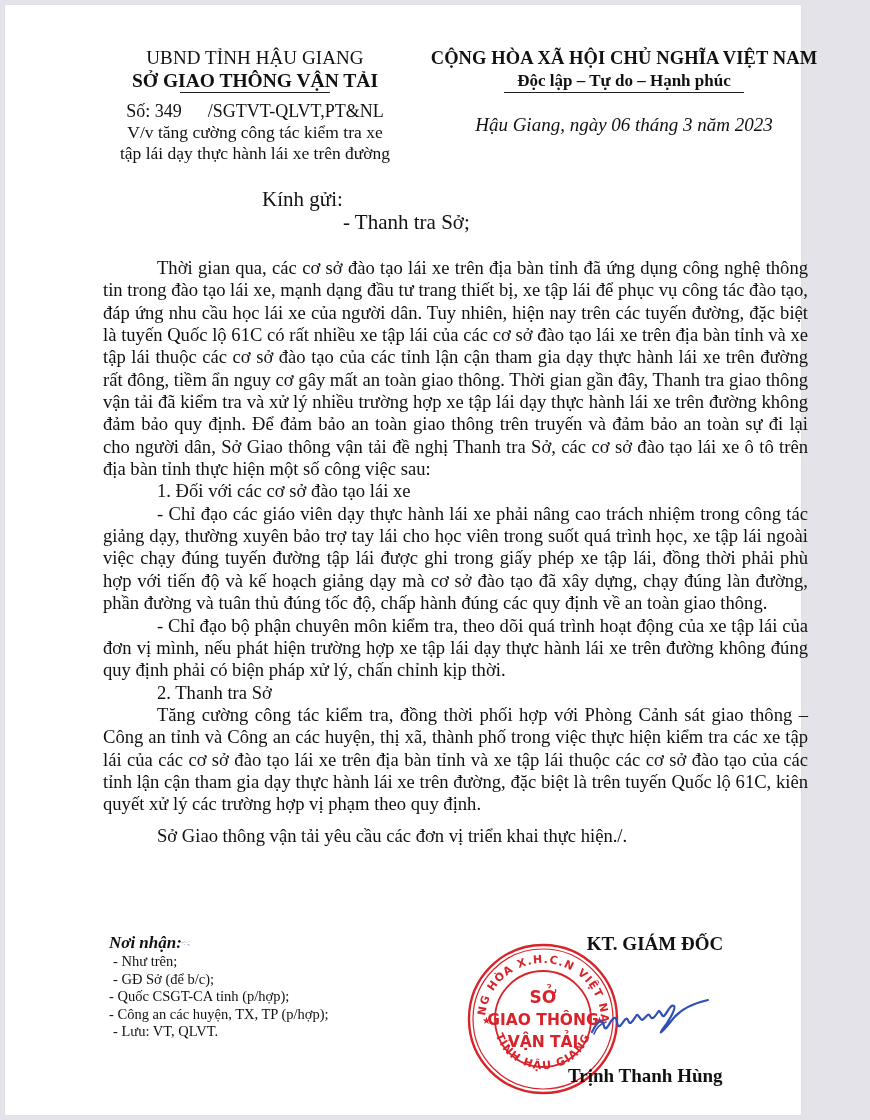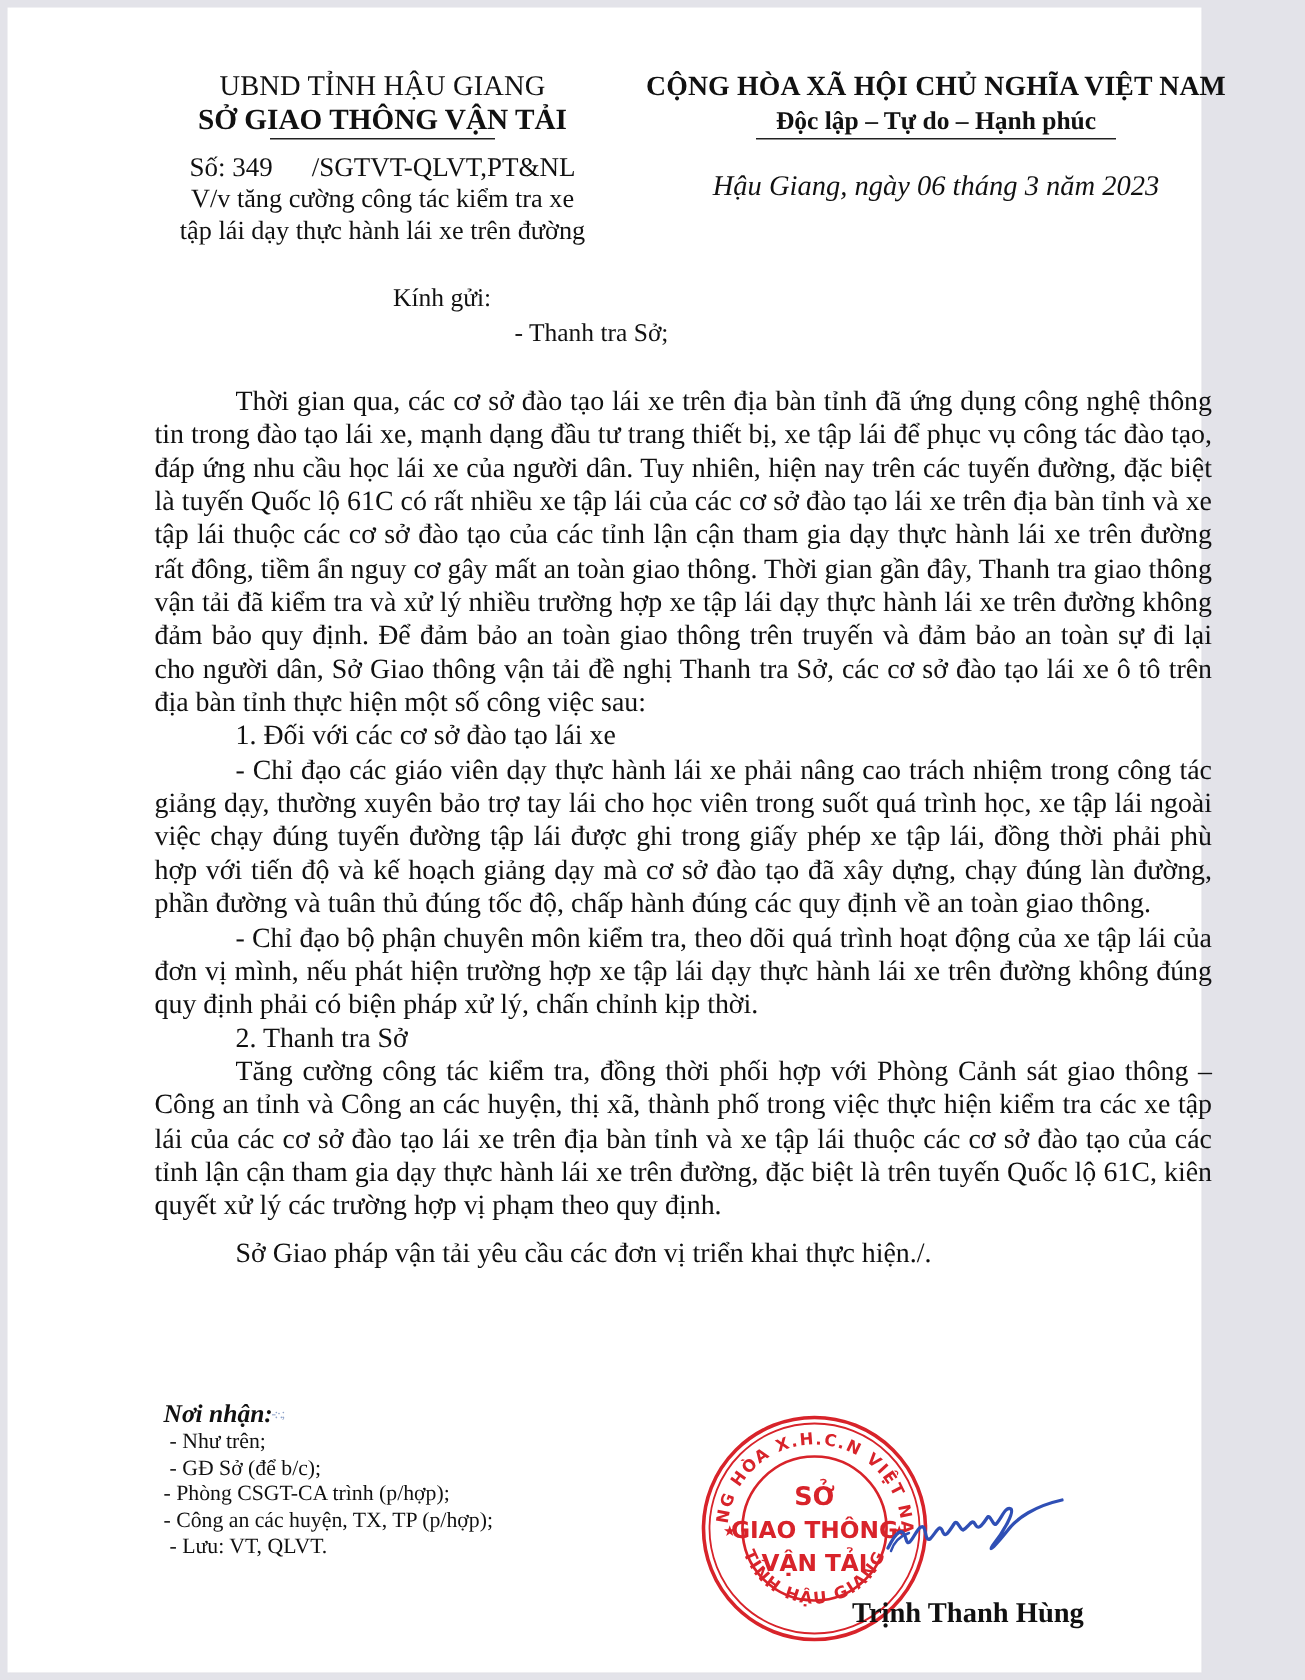--- a/index.html
+++ b/index.html
@@ -19,21 +19,21 @@
   .hdr-right { position: absolute; left: 409px; top: 42px; width: 420px; text-align: center; }
   .l-org { font-size: 19px; line-height: 22px; letter-spacing: 0.1px; }
   .l-dept { font-size: 19.5px; font-weight: bold; line-height: 23px; }
   .rule { height: 1px; background: #222; margin: 0 auto; }
   .l-no { font-size: 18px; line-height: 22px; margin-top: 7px; }
   .l-no .gap { display: inline-block; width: 26px; }
   .l-sub { font-size: 17.5px; line-height: 21px; }
   .r-nation { font-size: 18.5px; font-weight: bold; line-height: 22px; letter-spacing: 0.1px; }
   .r-motto { font-size: 17px; font-weight: bold; line-height: 23px; }
   .r-date { font-size: 19px; font-style: italic; line-height: 22px; margin-top: 21px; }
-  .recipients { position: absolute; left: 257px; top: 183px; font-size: 17px; line-height: 22.5px; }
+  .recipients { position: absolute; left: 257px; top: 183px; font-size: 21px; line-height: 22.5px; }
   .recipients .item { padding-left: 81px; }
   .body {
     position: absolute; left: 98px; top: 252px; width: 705px;
     font-size: 18.6px; line-height: 22.35px; text-align: justify;
   }
   .body p { margin: 0; }
   .ind { text-indent: 54px; }
   .closing { margin-top: 9px !important; }
   .cc { position: absolute; left: 104px; top: 928px; font-size: 14.5px; line-height: 17.6px; }
   .cc .title { font-size: 17px; font-weight: bold; font-style: italic; line-height: 20px; margin-left: 0; }
@@ -74,34 +74,35 @@
     <div class="item">- Thanh tra Sở;</div>
   </div>
 
   <div class="body">
     <p class="ind">Thời gian qua, các cơ sở đào tạo lái xe trên địa bàn tỉnh đã ứng dụng công nghệ thông tin trong đào tạo lái xe, mạnh dạng đầu tư trang thiết bị, xe tập lái để phục vụ công tác đào tạo, đáp ứng nhu cầu học lái xe của người dân. Tuy nhiên, hiện nay trên các tuyến đường, đặc biệt là tuyến Quốc lộ 61C có rất nhiều xe tập lái của các cơ sở đào tạo lái xe trên địa bàn tỉnh và xe tập lái thuộc các cơ sở đào tạo của các tỉnh lận cận tham gia dạy thực hành lái xe trên đường rất đông, tiềm ẩn nguy cơ gây mất an toàn giao thông. Thời gian gần đây, Thanh tra giao thông vận tải đã kiểm tra và xử lý nhiều trường hợp xe tập lái dạy thực hành lái xe trên đường không đảm bảo quy định. Để đảm bảo an toàn giao thông trên truyến và đảm bảo an toàn sự đi lại cho người dân, Sở Giao thông vận tải đề nghị Thanh tra Sở, các cơ sở đào tạo lái xe ô tô trên địa bàn tỉnh thực hiện một số công việc sau:</p>
     <p class="ind">1. Đối với các cơ sở đào tạo lái xe</p>
     <p class="ind">- Chỉ đạo các giáo viên dạy thực hành lái xe phải nâng cao trách nhiệm trong công tác giảng dạy, thường xuyên bảo trợ tay lái cho học viên trong suốt quá trình học, xe tập lái ngoài việc chạy đúng tuyến đường tập lái được ghi trong giấy phép xe tập lái, đồng thời phải phù hợp với tiến độ và kế hoạch giảng dạy mà cơ sở đào tạo đã xây dựng, chạy đúng làn đường, phần đường và tuân thủ đúng tốc độ, chấp hành đúng các quy định về an toàn giao thông.</p>
     <p class="ind">- Chỉ đạo bộ phận chuyên môn kiểm tra, theo dõi quá trình hoạt động của xe tập lái của đơn vị mình, nếu phát hiện trường hợp xe tập lái dạy thực hành lái xe trên đường không đúng quy định phải có biện pháp xử lý, chấn chỉnh kịp thời.</p>
     <p class="ind">2. Thanh tra Sở</p>
     <p class="ind">Tăng cường công tác kiểm tra, đồng thời phối hợp với Phòng Cảnh sát giao thông – Công an tỉnh và Công an các huyện, thị xã, thành phố trong việc thực hiện kiểm tra các xe tập lái của các cơ sở đào tạo lái xe trên địa bàn tỉnh và xe tập lái thuộc các cơ sở đào tạo của các tỉnh lận cận tham gia dạy thực hành lái xe trên đường, đặc biệt là trên tuyến Quốc lộ 61C, kiên quyết xử lý các trường hợp vị phạm theo quy định.</p>
-    <p class="ind closing">Sở Giao pháp vận tải yêu cầu các đơn vị triển khai thực hiện./.</p>
+    <p class="ind closing">Sở Giao thông vận tải yêu cầu các đơn vị triển khai thực hiện./.</p>
   </div>
 
   <div class="cc">
     <div class="title">Nơi nhận:</div>
     <div class="line">- Như trên;</div>
     <div class="line">- GĐ Sở (để b/c);</div>
-    <div class="line tight">- Phòng CSGT-CA trình (p/hợp);</div>
+    <div class="line tight">- Quốc CSGT-CA tỉnh (p/hợp);</div>
     <div class="line tight">- Công an các huyện, TX, TP (p/hợp);</div>
     <div class="line">- Lưu: VT, QLVT.</div>
   </div>
   <span class="mark" style="left:176px; top:932px;">-:·.;</span>
 
   <div class="sign">
+    <div class="s1">KT. GIÁM ĐỐC</div>
   </div>
 
   <svg class="stamp" viewBox="0 0 156 156">
     <defs>
       <path id="arcTop" d="M 20 80 A 58 58 0 0 1 136 80"></path>
       <path id="arcBot" d="M 30 92 A 50 50 0 0 0 126 92"></path>
     </defs>
     <g fill="none" stroke="#d8232a">
       <circle cx="78" cy="78" r="74" stroke-width="2.4"></circle>
       <circle cx="78" cy="78" r="70" stroke-width="1.2"></circle>

